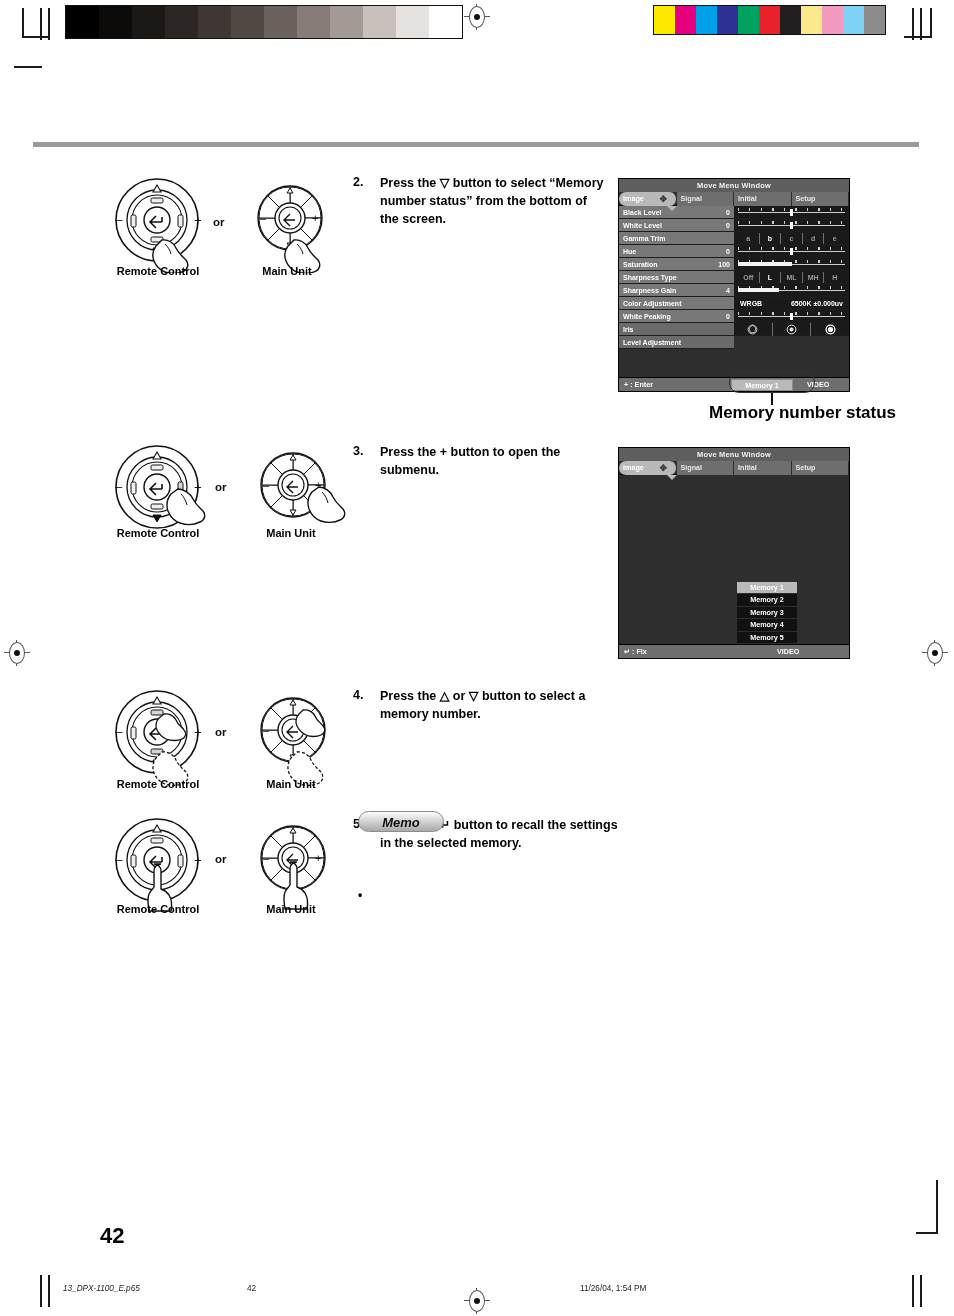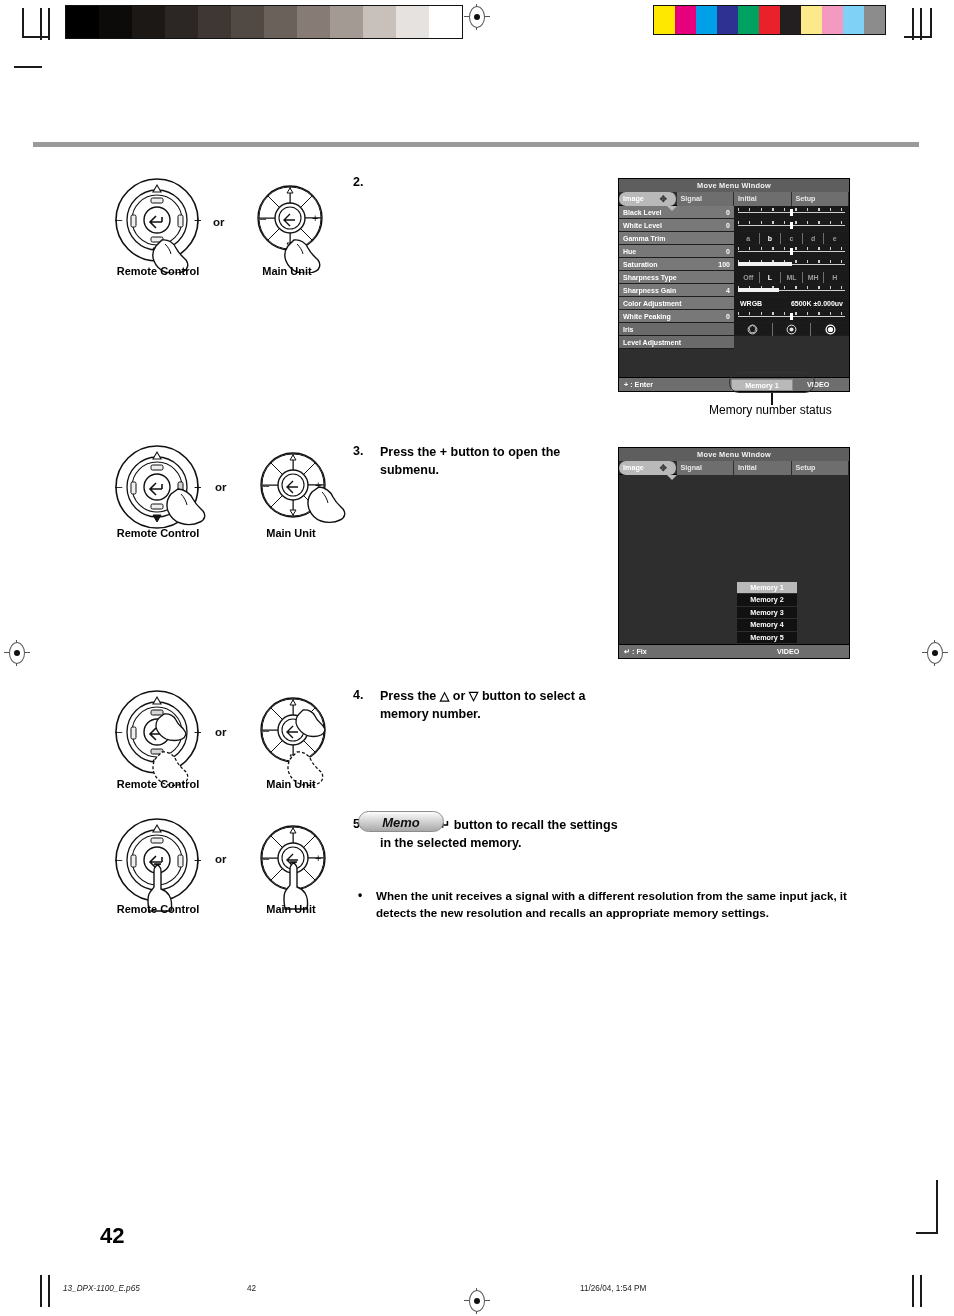--- a/index.html
+++ b/index.html
@@ -155,21 +155,21 @@
     height: 12px; line-height: 12px; border: 1px solid #8c8c8c;
   }
   .osd-foot .gap { width: 14px; }
   .osd-foot .src { width: 42px; text-align: left; }
 
   .callout-line { position: absolute; background: #111; }
   .callout-oval {
     position: absolute; border: 1.6px solid #333; border-radius: 10px;
   }
   .callout-text {
-    position: absolute; font-size: 12px; font-weight: normal; color: #000; white-space: nowrap;
+    position: absolute; font-size: 17px; font-weight: bold; color: #000; white-space: nowrap;
   }
 
   
   .memlist { position: absolute; width: 60px; }
   .memitem {
     height: 12.4px; line-height: 12.4px; text-align: center;
     font-size: 7.2px; font-weight: bold; color: #ffffff;
     background: #111111; border-bottom: 1px solid #2e2e2e;
   }
   .memitem.sel { background: #b9b9b9; color: #ffffff; }
@@ -259,20 +259,21 @@
       <div class="sw" style="background: rgb(251, 233, 139);"></div>
       <div class="sw" style="background: rgb(244, 154, 193);"></div>
       <div class="sw" style="background: rgb(127, 210, 245);"></div>
       <div class="sw" style="background: rgb(140, 140, 140);"></div>
     </div>
 
   <div class="hrule" style="left:33px;top:142px;width:886px;height:5px;"></div>
 
   <div class="step" style="left:353px;top:175px;width:255px;">
     <span class="step-num">2.</span>
+    <div class="step-text">Press the ▽ button to select “Memory number status” from the bottom of the screen.</div>
   </div>
 
   <div class="dia-group" style="left:110px;top:178px;">
     <svg width="100" height="95" viewBox="0 0 100 95">
       <circle cx="47" cy="42" r="41" fill="#fff" stroke="#111" stroke-width="1.6"></circle>
       <circle cx="47" cy="42" r="30" fill="#fff" stroke="#111" stroke-width="1.3"></circle>
       <circle cx="47" cy="42" r="25" fill="#fff" stroke="#111" stroke-width="1.1"></circle>
       <circle cx="47" cy="42" r="13" fill="#fff" stroke="#111" stroke-width="1.4"></circle>
       <path d="M40 44 h12 M46 38 l-6 6 l6 6" fill="none" stroke="#111" stroke-width="1.6"></path>
       <path d="M52 44 v-5" fill="none" stroke="#111" stroke-width="1.6"></path>
@@ -671,21 +672,20 @@
       <text x="8" y="44" font-size="11" font-family="Liberation Sans" fill="#111">–</text>
       <text x="60" y="44" font-size="11" font-family="Liberation Sans" fill="#111">+</text>
       <path d="M35 44 c4 0 7 3 7 7 l0 18 c3 1 6 3 8 6 c3 5 3 11 2 16 l-22 0 c-1 -6 -2 -12 0 -17 c2 -4 4 -5 5 -7 l0 -16 c0 -4 3 -7 7 -7 z" fill="#fff" stroke="#111" stroke-width="1.4"></path>
     </svg>
   </div>
   <div class="dia-caption" style="left:103px;top:903px;width:110px;">Remote Control</div>
   <div class="dia-caption" style="left:247px;top:903px;width:88px;">Main Unit</div>
 
   <div class="memo-pill" style="left:358px;top:811px;font-style:italic;">Memo</div>
   <div class="memo-bullet" style="left:358px;top:888px;">•</div>
-  <div class="memo-text" style="left:376px;top:888px;width:500px;">When the unit receives a signal with a different resolution from the same input jack, it detects the new resolution and recalls an appropriate memory settings.</div>
 
   <div class="pagenum" style="left:100px;top:1223px;">42</div>
   <div class="foot-meta" style="left:63px;top:1284px;font-style:italic;">13_DPX-1100_E.p65</div>
   <div class="foot-meta" style="left:247px;top:1284px;">42</div>
   <div class="foot-meta" style="left:580px;top:1284px;">11/26/04, 1:54 PM</div>
 
   <div class="crop-mark" style="left:40px;top:1275px;width:1.6px;height:32px;"></div>
   <div class="crop-mark" style="left:48px;top:1275px;width:1.6px;height:32px;"></div>
   <div class="crop-mark" style="left:912px;top:1275px;width:1.6px;height:32px;"></div>
   <div class="crop-mark" style="left:920px;top:1275px;width:1.6px;height:32px;"></div>

